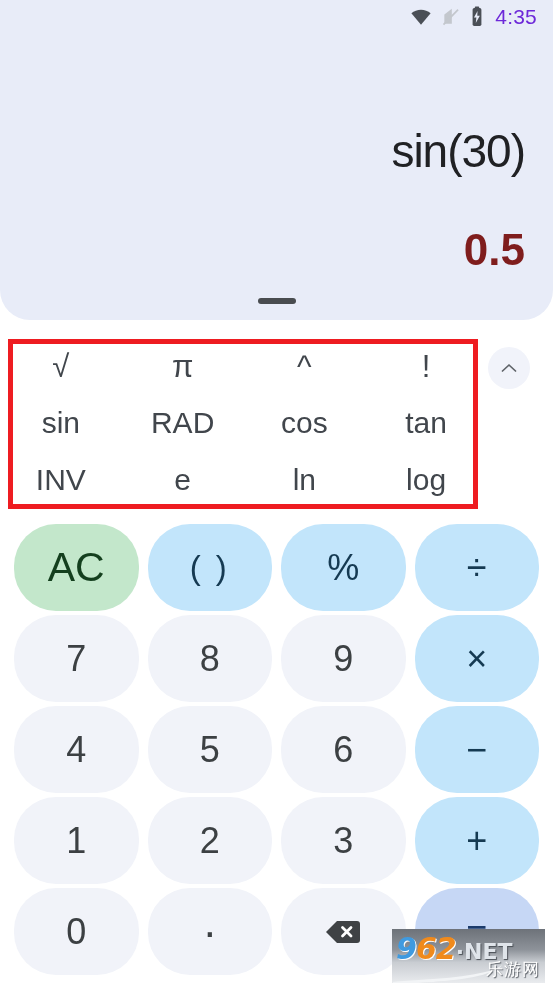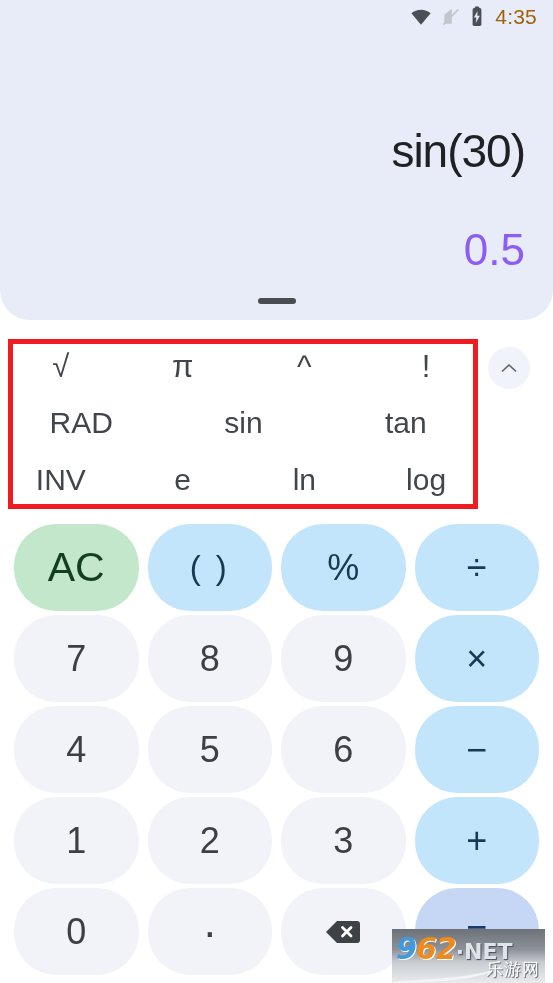--- a/index.html
+++ b/index.html
@@ -34,21 +34,21 @@
     height: 34px;
     display: flex;
     align-items: center;
     justify-content: flex-end;
     padding-right: 16px;
     gap: 9px;
   }
   .status-icon { display: flex; align-items: center; }
   .status-time {
     font-size: 21px;
-    color: #a16207;
+    color: #6d28d9;
     letter-spacing: 0.2px;
     margin-left: 2px;
   }
 
   .topbar {
     position: absolute;
     left: 0; top: 46px;
     width: 553px;
     height: 66px;
     display: flex;
@@ -88,22 +88,22 @@
     letter-spacing: -1px;
   }
   .result {
     position: absolute;
     right: 28px;
     top: 228px;
     width: 500px;
     text-align: right;
     font-size: 44px;
     line-height: 1.0;
-    color: #8b5cf6;
-    font-weight: 400;
+    color: #7f1d1d;
+    font-weight: 700;
     letter-spacing: 0px;
   }
   .drag-handle {
     position: absolute;
     left: 50%;
     transform: translateX(-50%);
     top: 298px;
     width: 38px;
     height: 6px;
     border-radius: 3px;
@@ -285,22 +285,23 @@
   <div class="sci-pad">
 
     <div class="sci-row">
       <button class="sci-key sym">√</button>
       <button class="sci-key sym">π</button>
       <button class="sci-key sym">^</button>
       <button class="sci-key sym">!</button>
     </div>
 
     <div class="sci-row">
+      <button class="sci-key">sin</button>
       <button class="sci-key">RAD</button>
-      <button class="sci-key">sin</button>
+      <button class="sci-key">cos</button>
       <button class="sci-key">tan</button>
     </div>
 
     <div class="sci-row">
       <button class="sci-key">INV</button>
       <button class="sci-key">e</button>
       <button class="sci-key">ln</button>
       <button class="sci-key">log</button>
     </div>
   </div>

